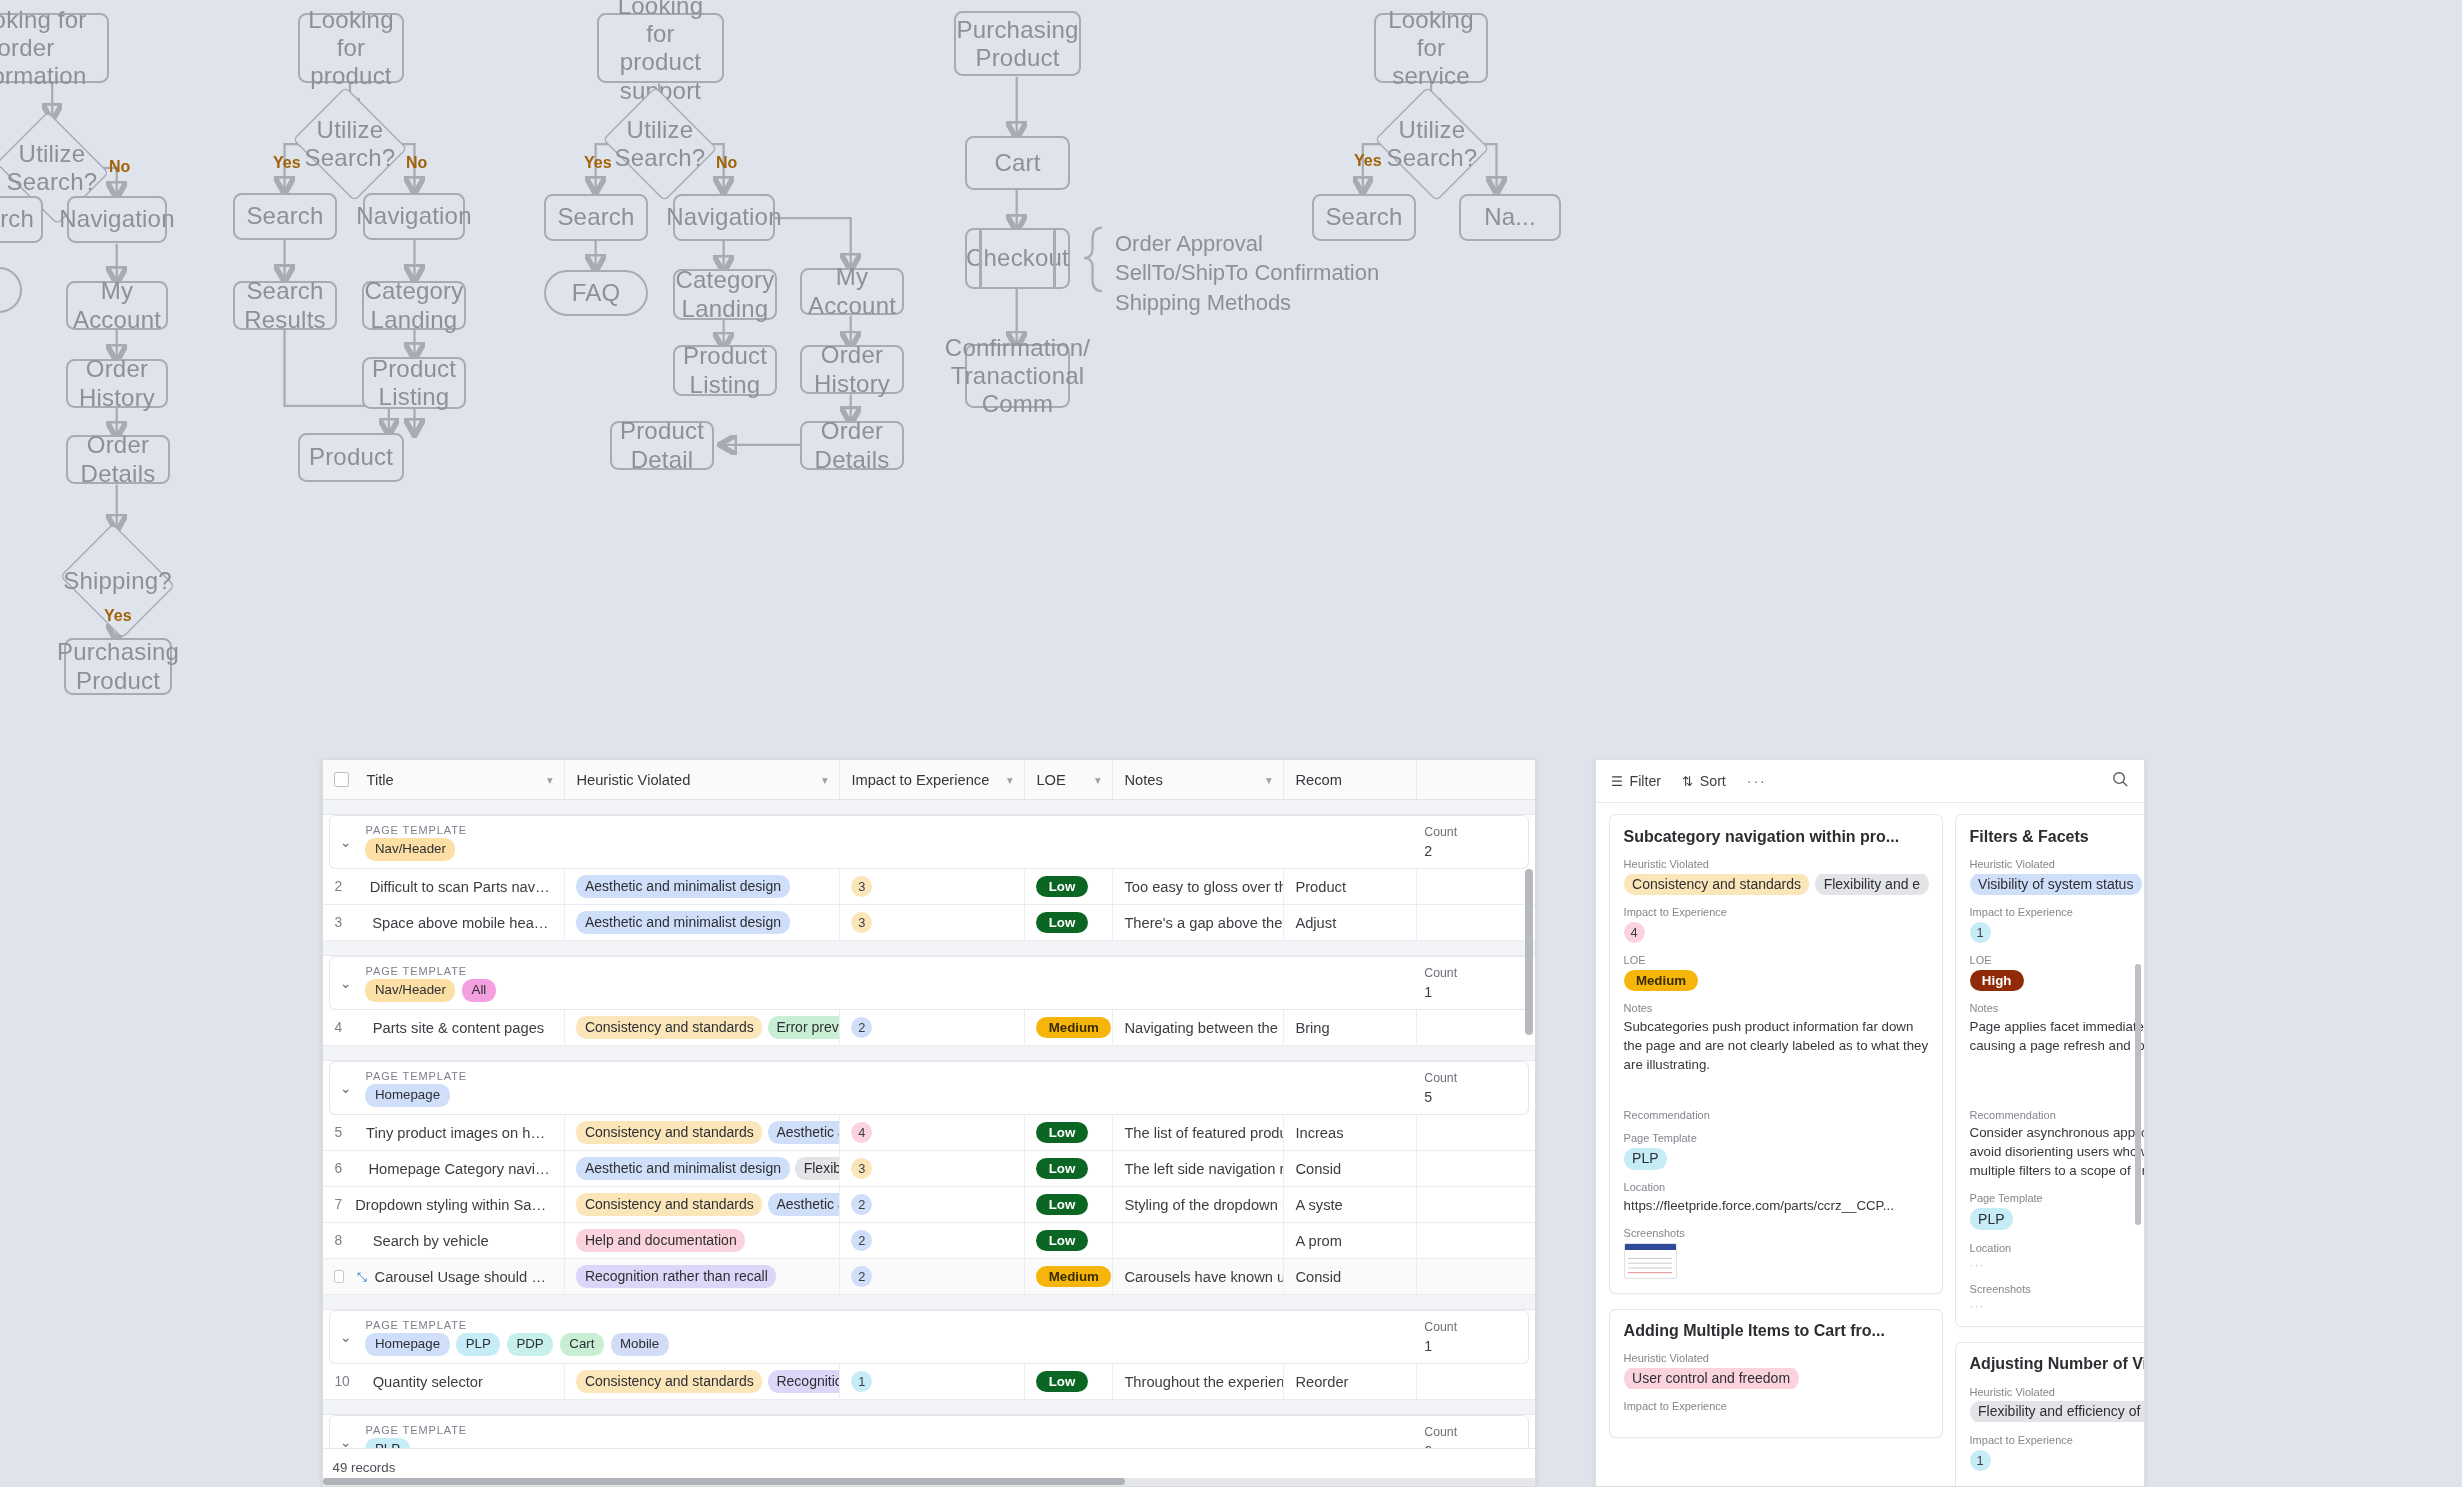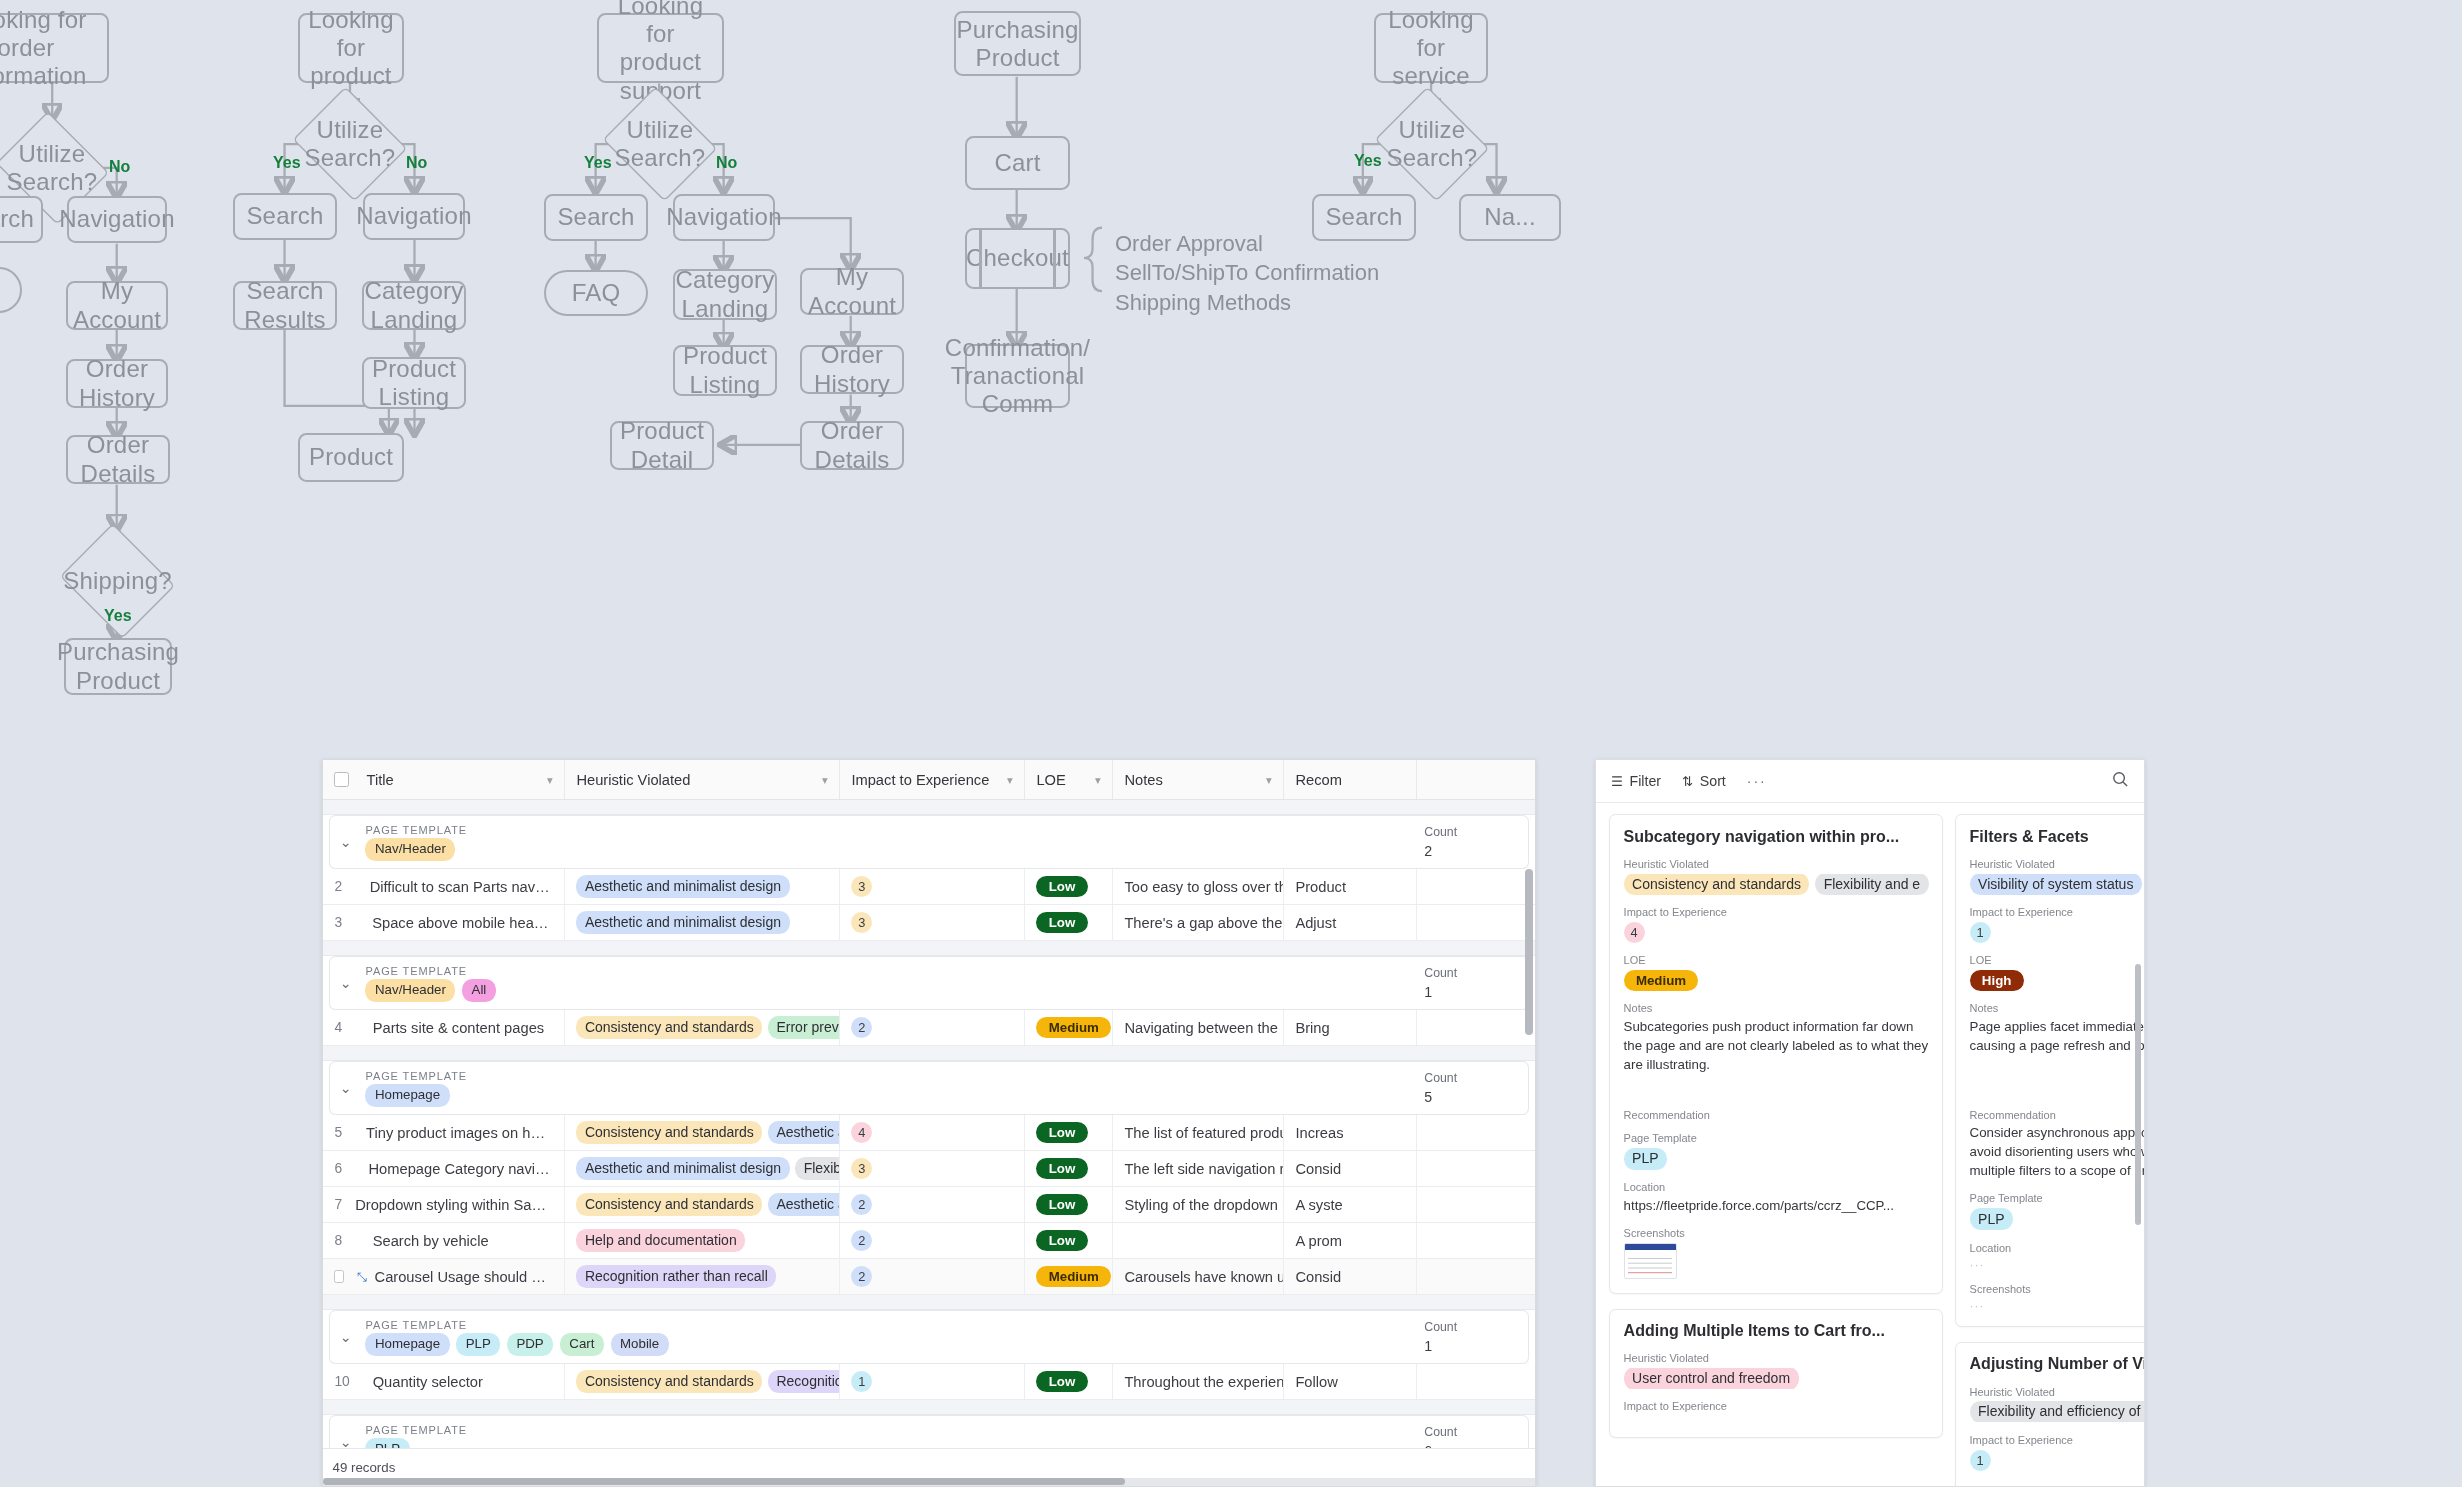--- a/index.html
+++ b/index.html
@@ -41,21 +41,21 @@
   }
   .diamond .dlabel { position: relative; z-index: 2; }
   .node.process-bars::before,
   .node.process-bars::after {
     content: ""; position: absolute; top: 0; bottom: 0; width: 2.4px; background: #a7abb3;
   }
   .node.process-bars::before { left: 12.3px; }
   .node.process-bars::after  { right: 12.3px; }
 
   .edgelabel {
-    position: absolute; color: #15803d; font-size: 16px; font-weight: bold;
+    position: absolute; color: #a16207; font-size: 16px; font-weight: bold;
   }
   .bracketnote {
     position: absolute; color: #8c9099; font-size: 22px; line-height: 1.33;
     white-space: pre-line;
   }
   svg.lines { position: absolute; inset: 0; width: 2462px; height: 1487px; pointer-events: none; }
   svg.lines path, svg.lines line { stroke: #a7abb3; stroke-width: 2.4px; fill: none; }
 
   
   #grid {
@@ -631,21 +631,21 @@
             <span class="pill sm" style="background: rgb(251, 230, 185);">Consistency and standards</span>
             <span class="pill sm" style="background: rgb(221, 214, 248);">Recognition rather than recall</span>
           </div>
           <div class="gcell" style="width: 185px;">
             <span class="num-pill" style="background: rgb(198, 236, 247);">1</span>
           </div>
           <div class="gcell" style="width: 88px;">
             <span class="loe-pill" style="background: rgb(11, 102, 35);">Low</span>
           </div>
           <div class="gcell" style="width: 171px;">Throughout the experience...</div>
-          <div class="gcell" style="width: 133px;">Follow</div>
+          <div class="gcell" style="width: 133px;">Reorder</div>
         </div>
         <div class="spacer-row"></div>
         <div class="ggroup">
           <div class="gg-toggle">⌄</div>
           <div class="gg-main">
             <div class="gg-label">PAGE TEMPLATE</div>
             <div class="gg-pills">
               <span class="pill" style="background: rgb(198, 236, 247);">PLP</span>
             </div>
           </div>

